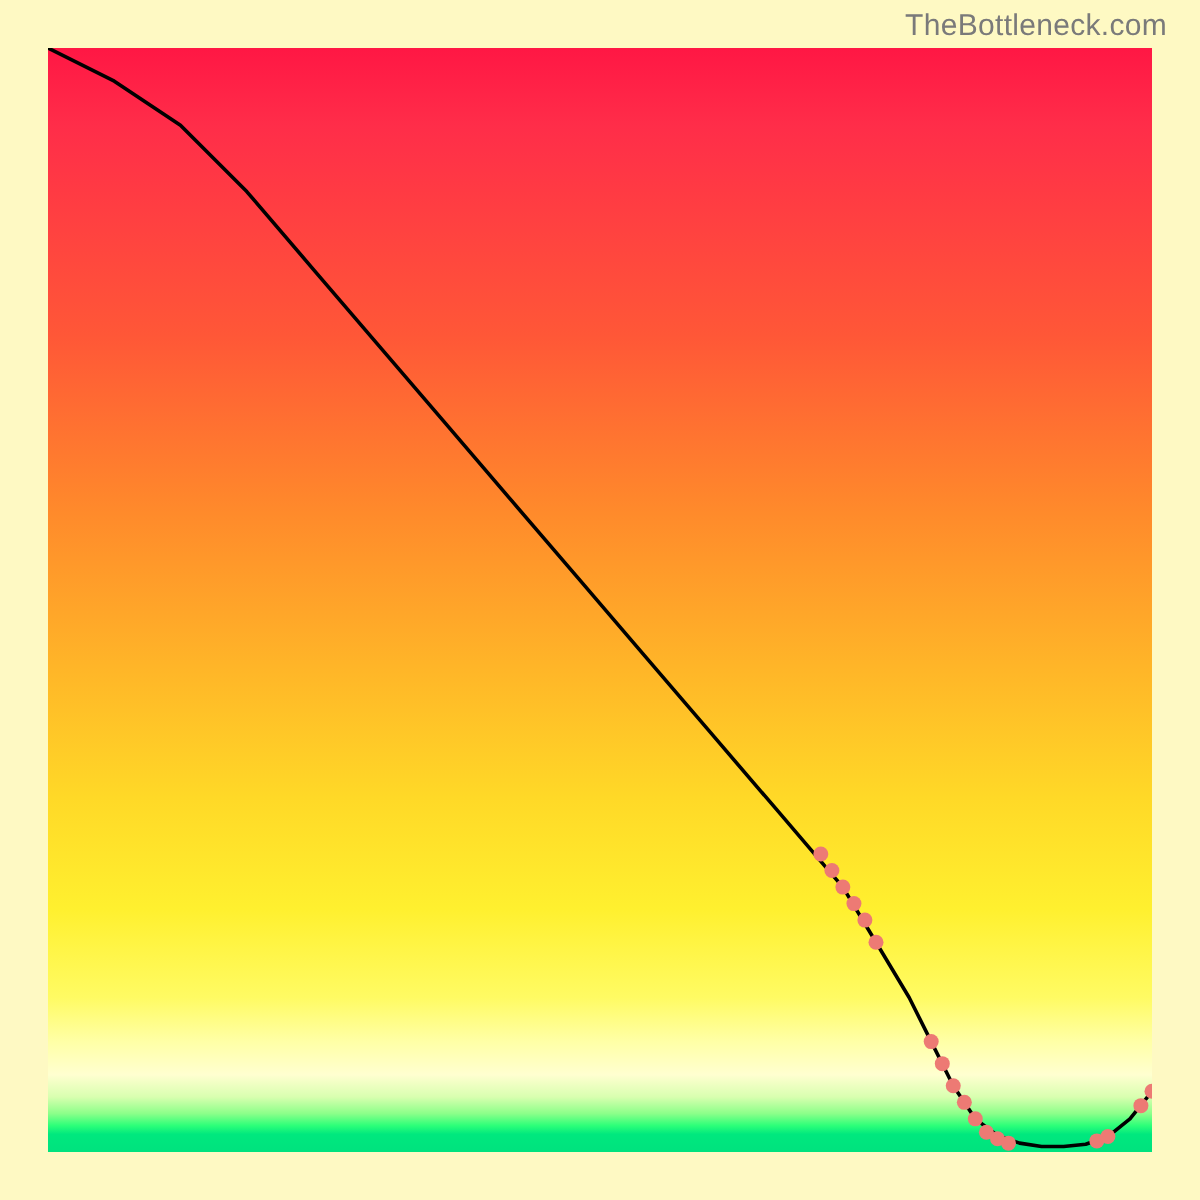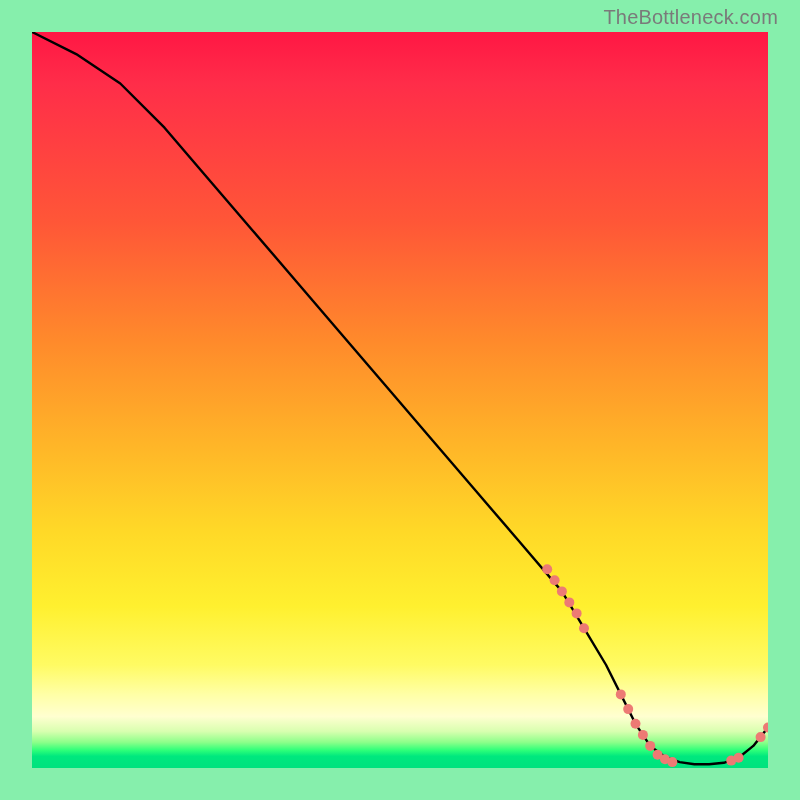--- a/index.html
+++ b/index.html
@@ -8,21 +8,21 @@
     width: 800px;
     height: 800px;
     background: #000;
     overflow: hidden;
     font-family: Arial, Helvetica, sans-serif;
   }
   .stage {
     position: relative;
     width: 800px;
     height: 800px;
-    background: #86efac;
+    background: #fef9c3;
   }
   .plot {
     position: absolute;
     left: 32px;
     top: 32px;
     width: 736px;
     height: 736px;
     overflow: hidden;
   }
   .gradient {

